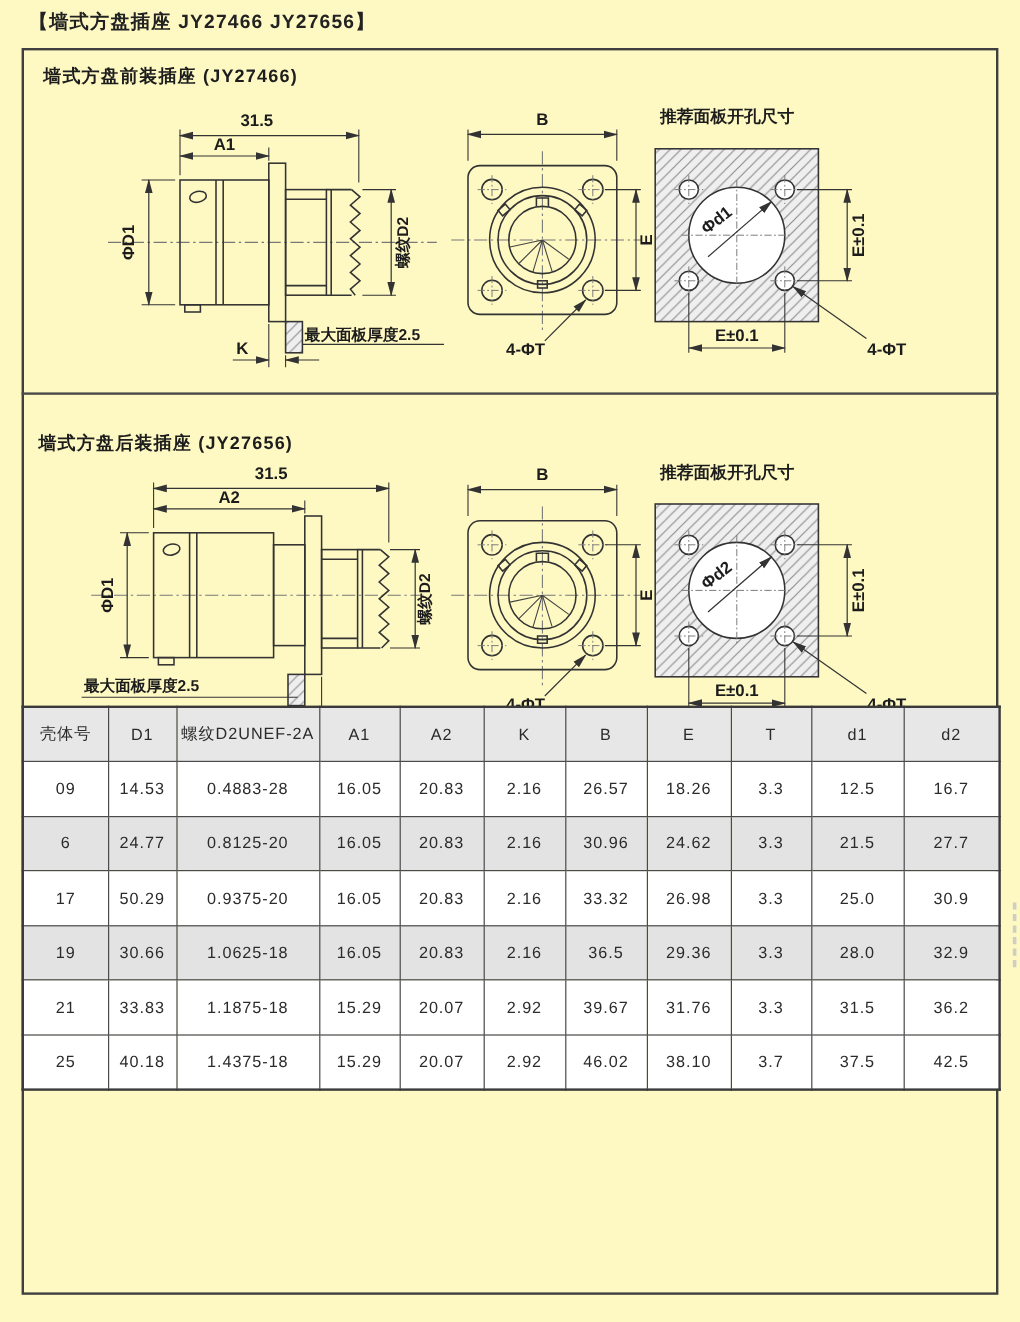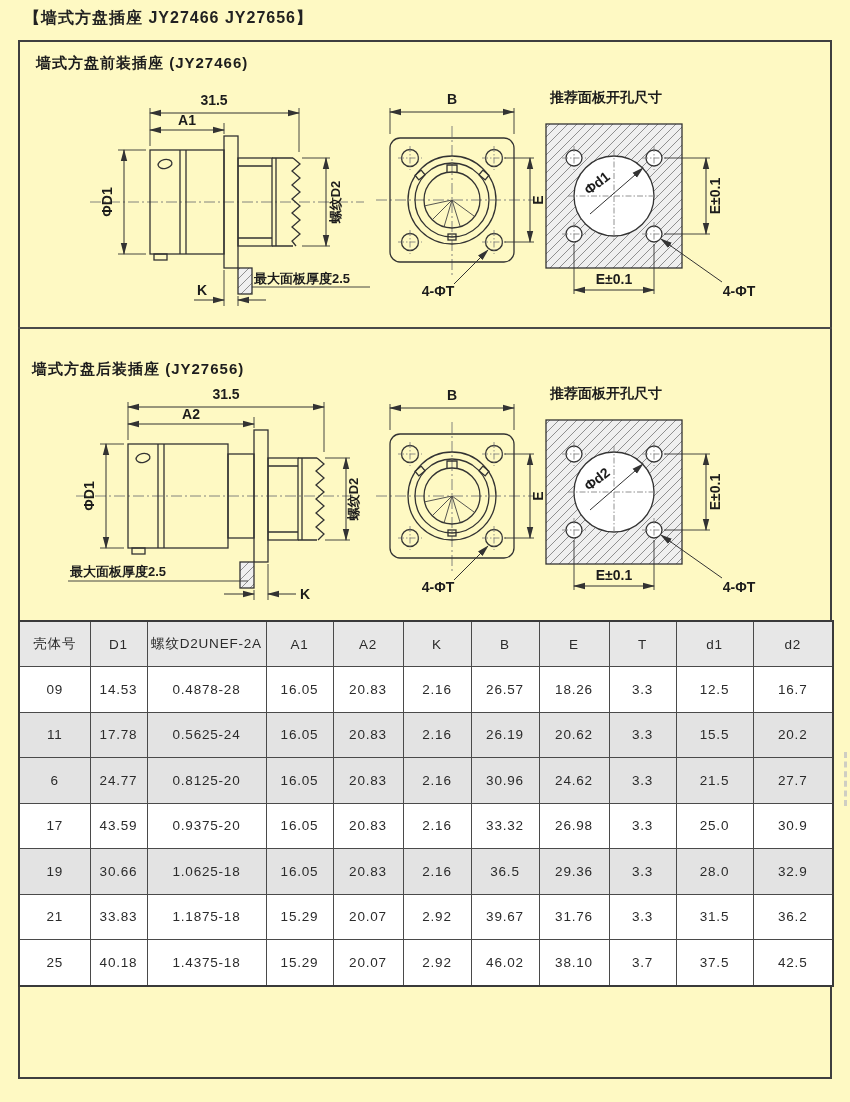--- a/index.html
+++ b/index.html
@@ -15,21 +15,21 @@
   .ln{fill:none;stroke:#333;stroke-width:1.3px;}
   .lnf{fill:#fff;stroke:#333;stroke-width:1.3px;}
   .thin{fill:none;stroke:#444;stroke-width:.9px;}
   .cl{fill:none;stroke:#777;stroke-width:.9px;stroke-dasharray:11 3 2 3;}
   .clh{fill:none;stroke:#777;stroke-width:.8px;stroke-dasharray:6 2 1.5 2;}
   .dim{fill:none;stroke:#333;stroke-width:1px;}
   .ext{fill:none;stroke:#333;stroke-width:.9px;}
   .dtxt{font:bold 13px "Liberation Sans",sans-serif;fill:#1c1c1c;}
   .dbig{font:bold 14px "Liberation Sans",sans-serif;fill:#1c1c1c;}
   .hatchbox{stroke:#333;stroke-width:1.3px;}
-  table.spec{position:absolute;left:18px;top:620px;width:814px;border-collapse:collapse;
+  table.spec{position:absolute;left:18px;top:588px;width:814px;border-collapse:collapse;
              border:2.5px solid #3a3a3a;table-layout:fixed;}
   table.spec th,table.spec td{border:1.6px solid #4a4a4a;text-align:center;vertical-align:middle;
              font-size:13.5px;font-weight:normal;letter-spacing:.8px;color:#2b2b2b;padding:0;}
   table.spec th{height:44px;background:#e7e7e7;}
   table.spec td{height:44.5px;background:#fff;}
   table.spec tr.shade td{background:#e3e3e3;}
   .edge-marks{position:absolute;right:3px;top:752px;height:54px;width:0;
               border-left:3px dashed #c4c4c4;opacity:.8;}
 </style>
 </head>
@@ -257,59 +257,46 @@
           <th>E</th>
           <th>T</th>
           <th>d1</th>
           <th>d2</th>
         </tr>
       </thead>
     <tbody>
         <tr>
           <td>09</td>
           <td>14.53</td>
-          <td>0.4878-28</td>
+          <td>0.4883-28</td>
           <td>16.05</td>
           <td>20.83</td>
           <td>2.16</td>
           <td>26.57</td>
           <td>18.26</td>
           <td>3.3</td>
           <td>12.5</td>
           <td>16.7</td>
-        </tr>
-        <tr class="shade">
-          <td>11</td>
-          <td>17.78</td>
-          <td>0.5625-24</td>
-          <td>16.05</td>
-          <td>20.83</td>
-          <td>2.16</td>
-          <td>26.19</td>
-          <td>20.62</td>
-          <td>3.3</td>
-          <td>15.5</td>
-          <td>20.2</td>
         </tr>
         <tr class="shade">
           <td>6</td>
           <td>24.77</td>
           <td>0.8125-20</td>
           <td>16.05</td>
           <td>20.83</td>
           <td>2.16</td>
           <td>30.96</td>
           <td>24.62</td>
           <td>3.3</td>
           <td>21.5</td>
           <td>27.7</td>
         </tr>
         <tr>
           <td>17</td>
-          <td>43.59</td>
+          <td>50.29</td>
           <td>0.9375-20</td>
           <td>16.05</td>
           <td>20.83</td>
           <td>2.16</td>
           <td>33.32</td>
           <td>26.98</td>
           <td>3.3</td>
           <td>25.0</td>
           <td>30.9</td>
         </tr>

